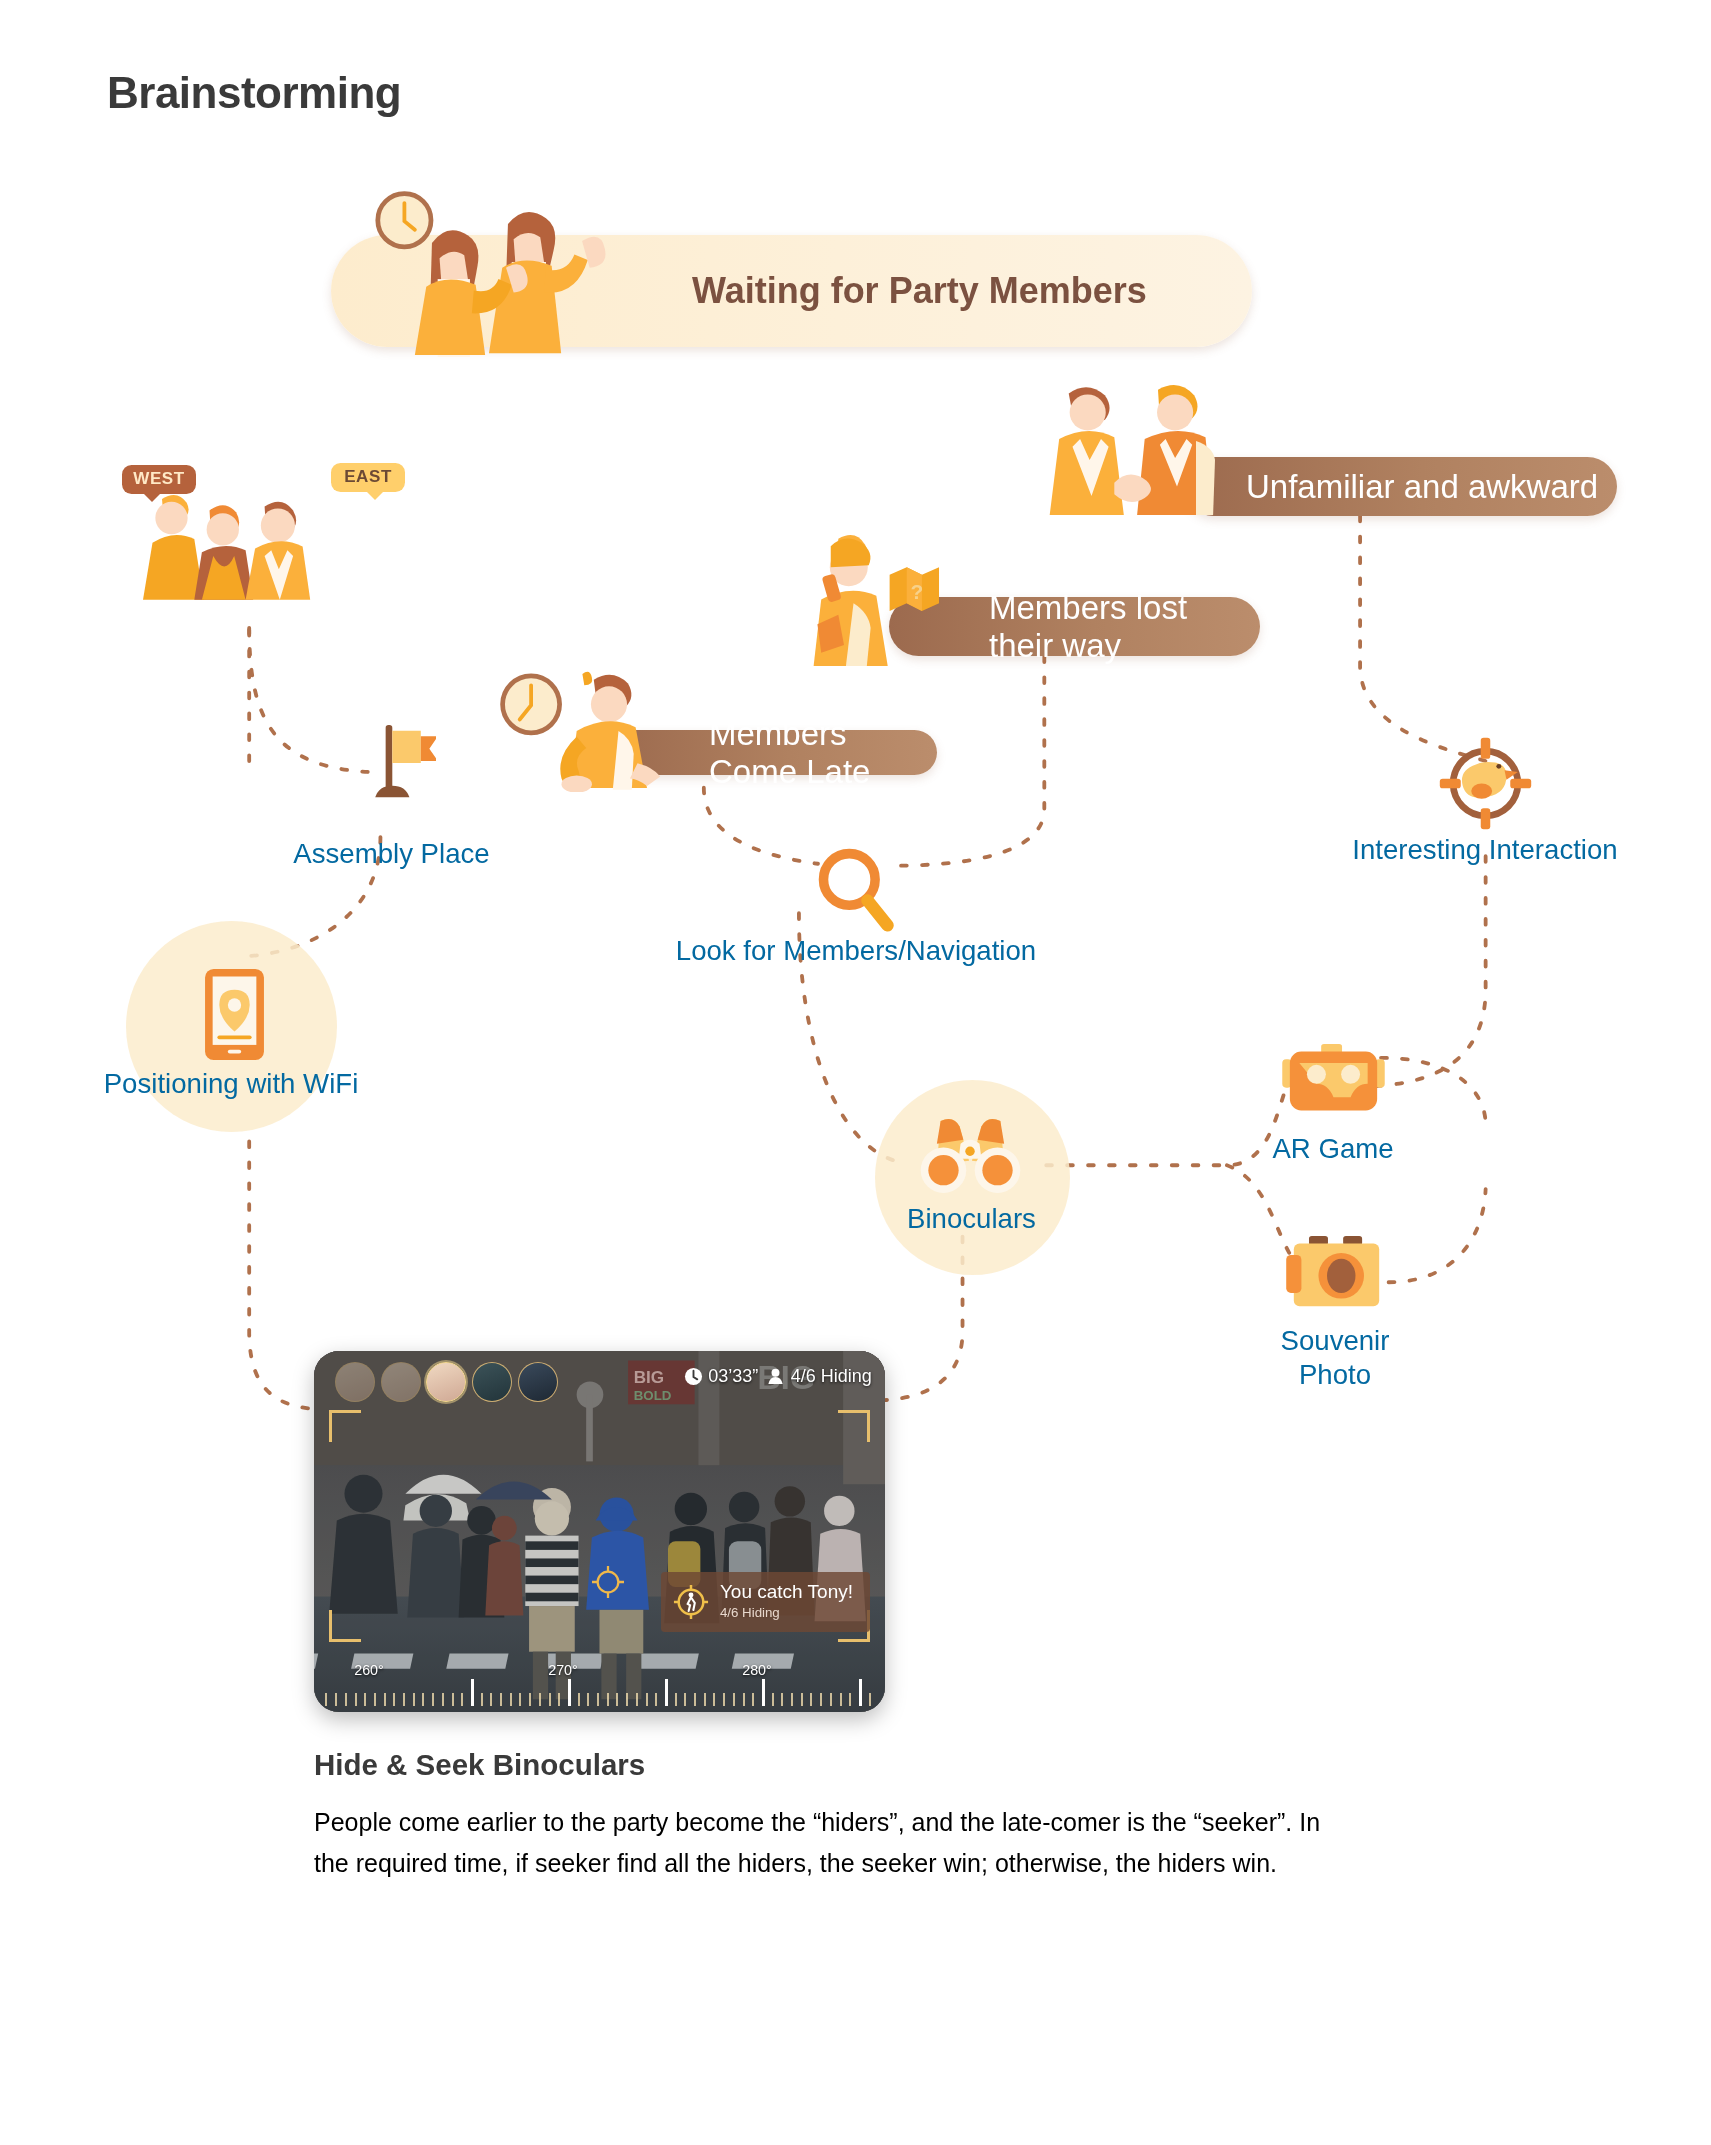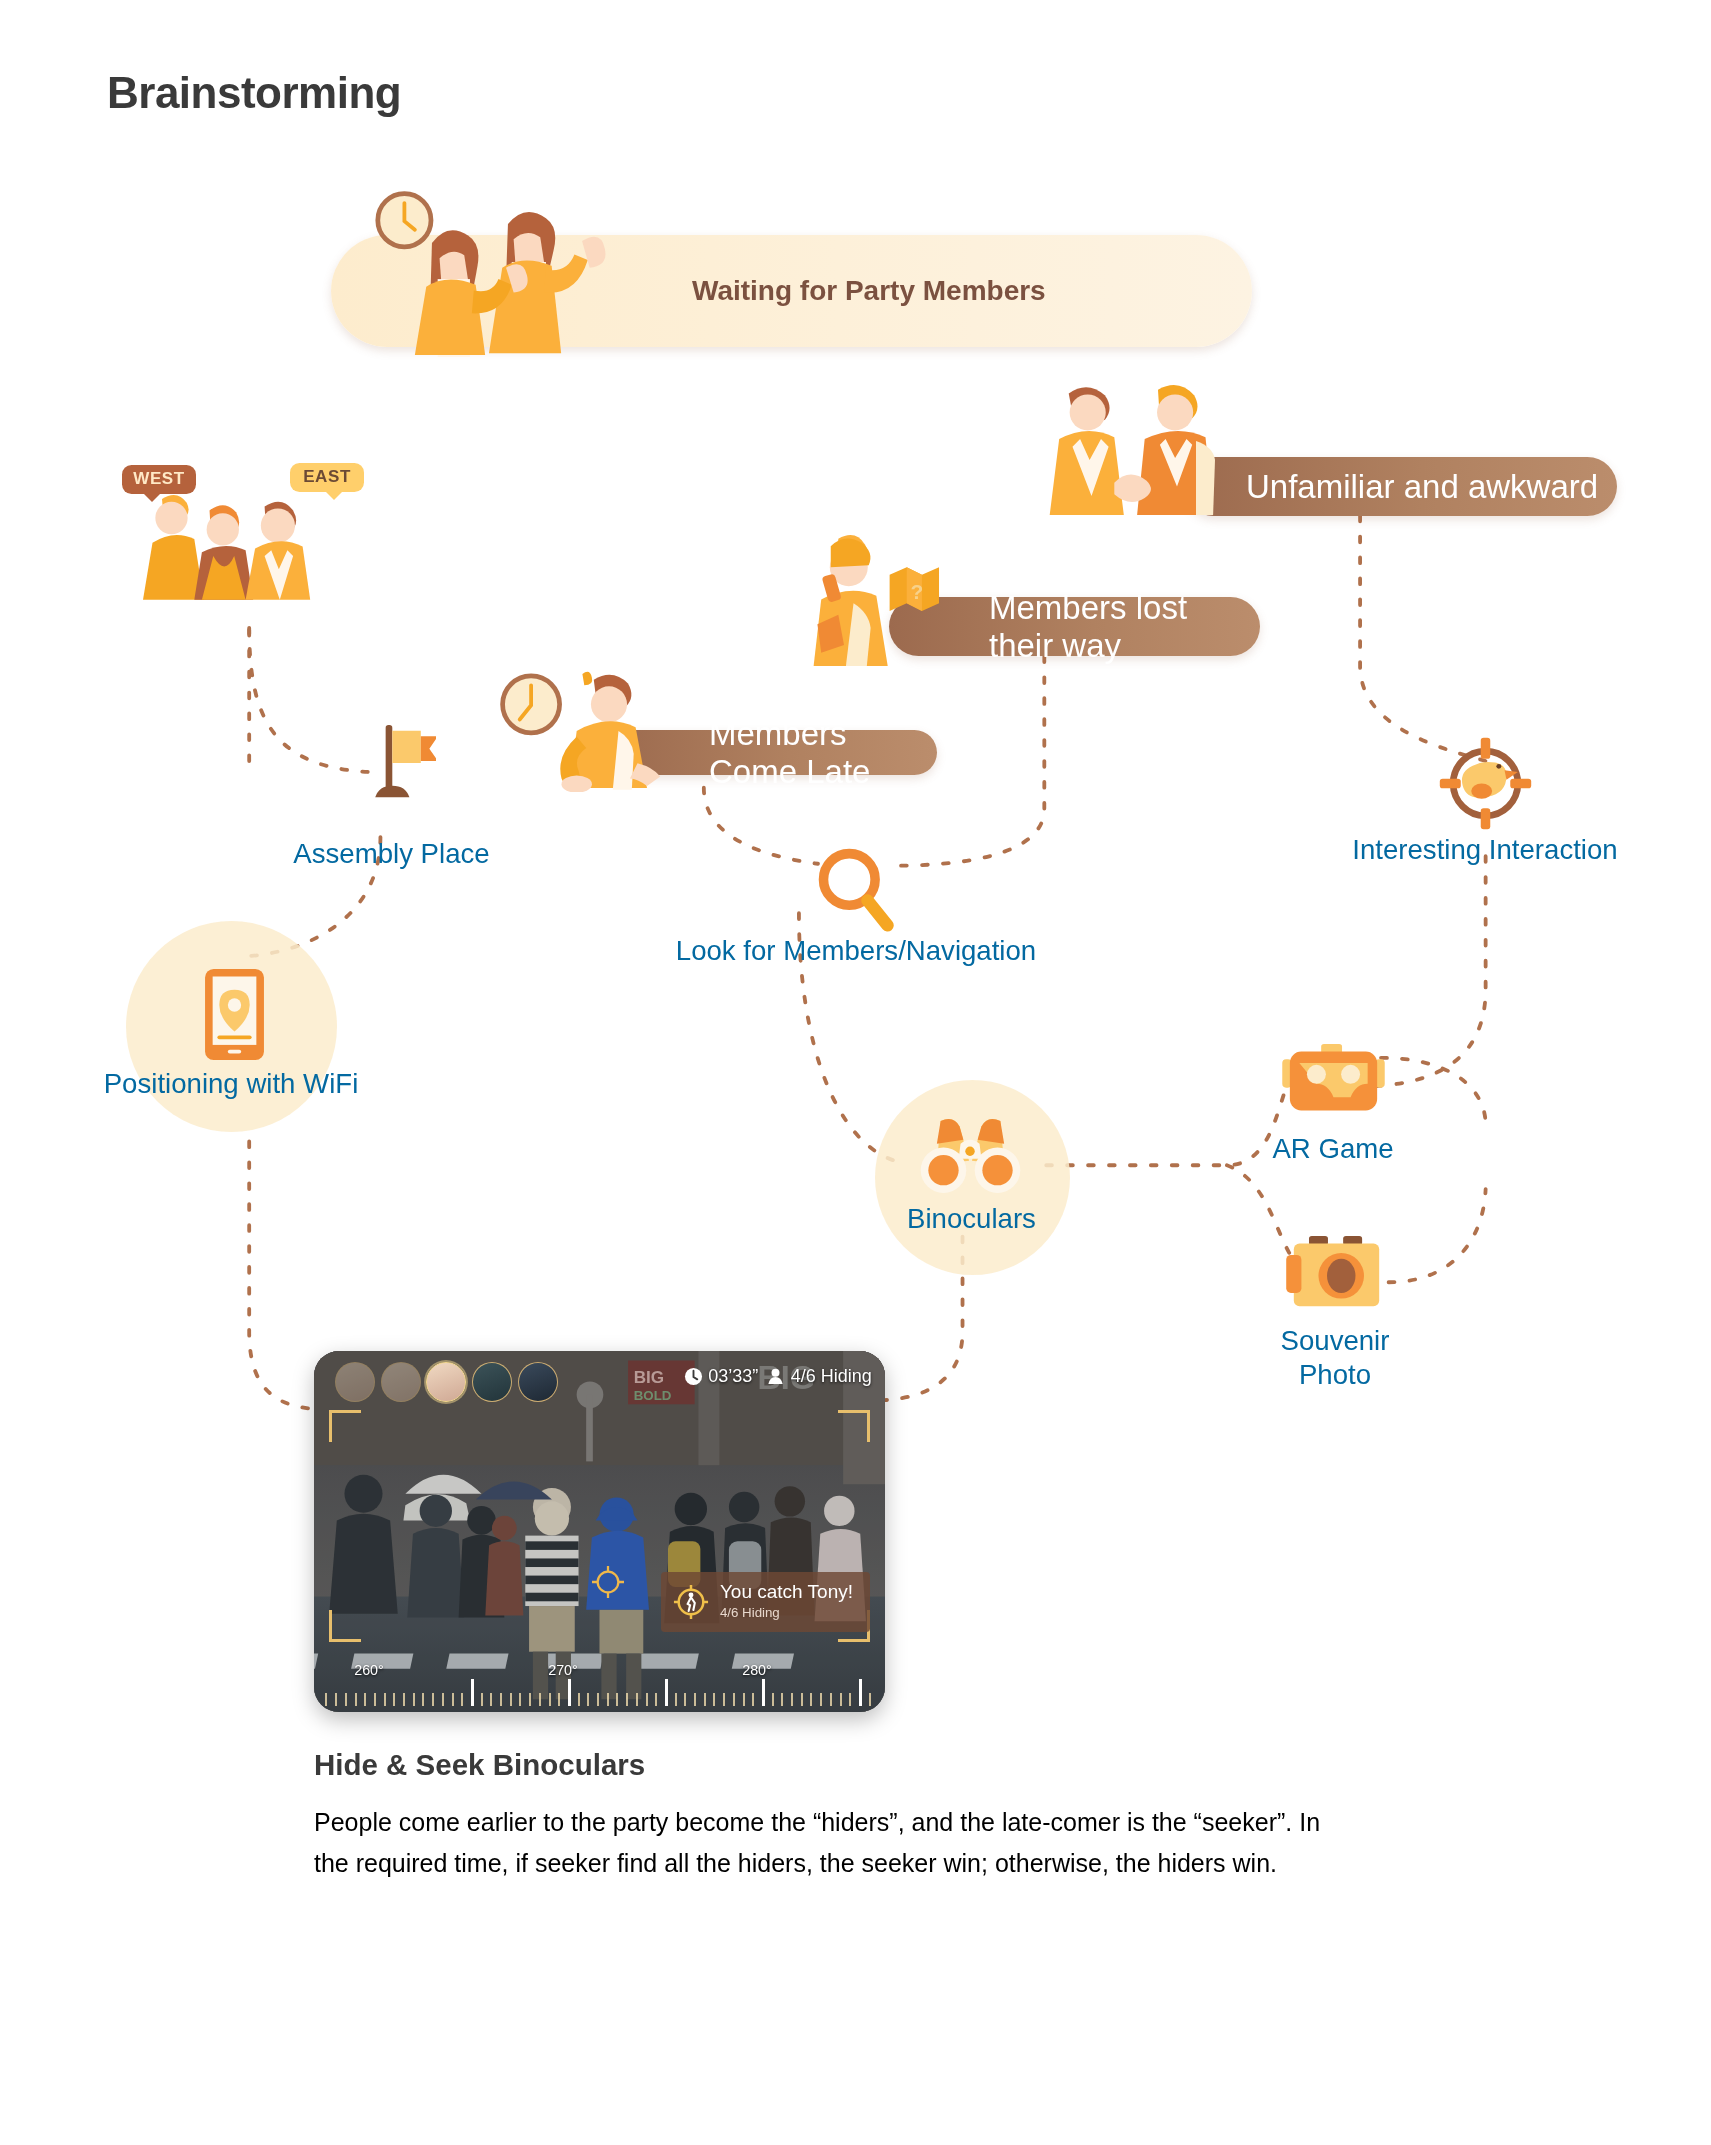--- a/index.html
+++ b/index.html
@@ -27,21 +27,21 @@
     display: flex; align-items: center;
     border-radius: 950px;
     color: #ffffff;
     font-size: 33px;
     box-shadow: 0 3.8px 9.5px rgba(150,100,70,.18);
   }
   .pill span { display: block; width: 100%; }
 
   .pill-hero {
     background: linear-gradient(90deg,#fdeccd 0%,#fdf0d9 55%,#fdf3e2 100%);
-    color: #7b5140; font-weight: bold; font-size: 28px;
+    color: #7b5140; font-weight: bold; font-size: 36px;
   }
   .pill-brown {
     background: linear-gradient(90deg,#9c6a4e 0%,#b08160 55%,#bb8d6c 100%);
   }
 
   
   .node-label {
     position: absolute; text-align: center;
     color: #0369a1; font-size: 27.6px; line-height: 1.22;
     white-space: pre-line;
@@ -57,21 +57,21 @@
   .illus { position: absolute; }
   .icon-node { position: absolute; }
 
   
   .tag {
     position: absolute; border-radius: 9.5px;
     font-size: 17px; font-weight: bold; letter-spacing: 0.6px;
     display: flex; align-items: center; justify-content: center;
   }
   .tag-west { background:#b5623c; color:#ffe9c6; }
-  .tag-east { background:#fcc košík; }
+  .tag-east { background:#fcc košík;margin-left:41px; }
   .tag-east { background:#ffcf6b; color:#6c4a35; }
   .tag:after {
     content:""; position:absolute; bottom:-8.6px; left:21px;
     border-left:9.5px solid transparent; border-right:9.5px solid transparent;
     border-top:9.5px solid currentColor;
   }
   .tag-west:after { border-top-color:#b5623c; }
   .tag-east:after { border-top-color:#ffcf6b; left:auto; right:21px; }
 
   

